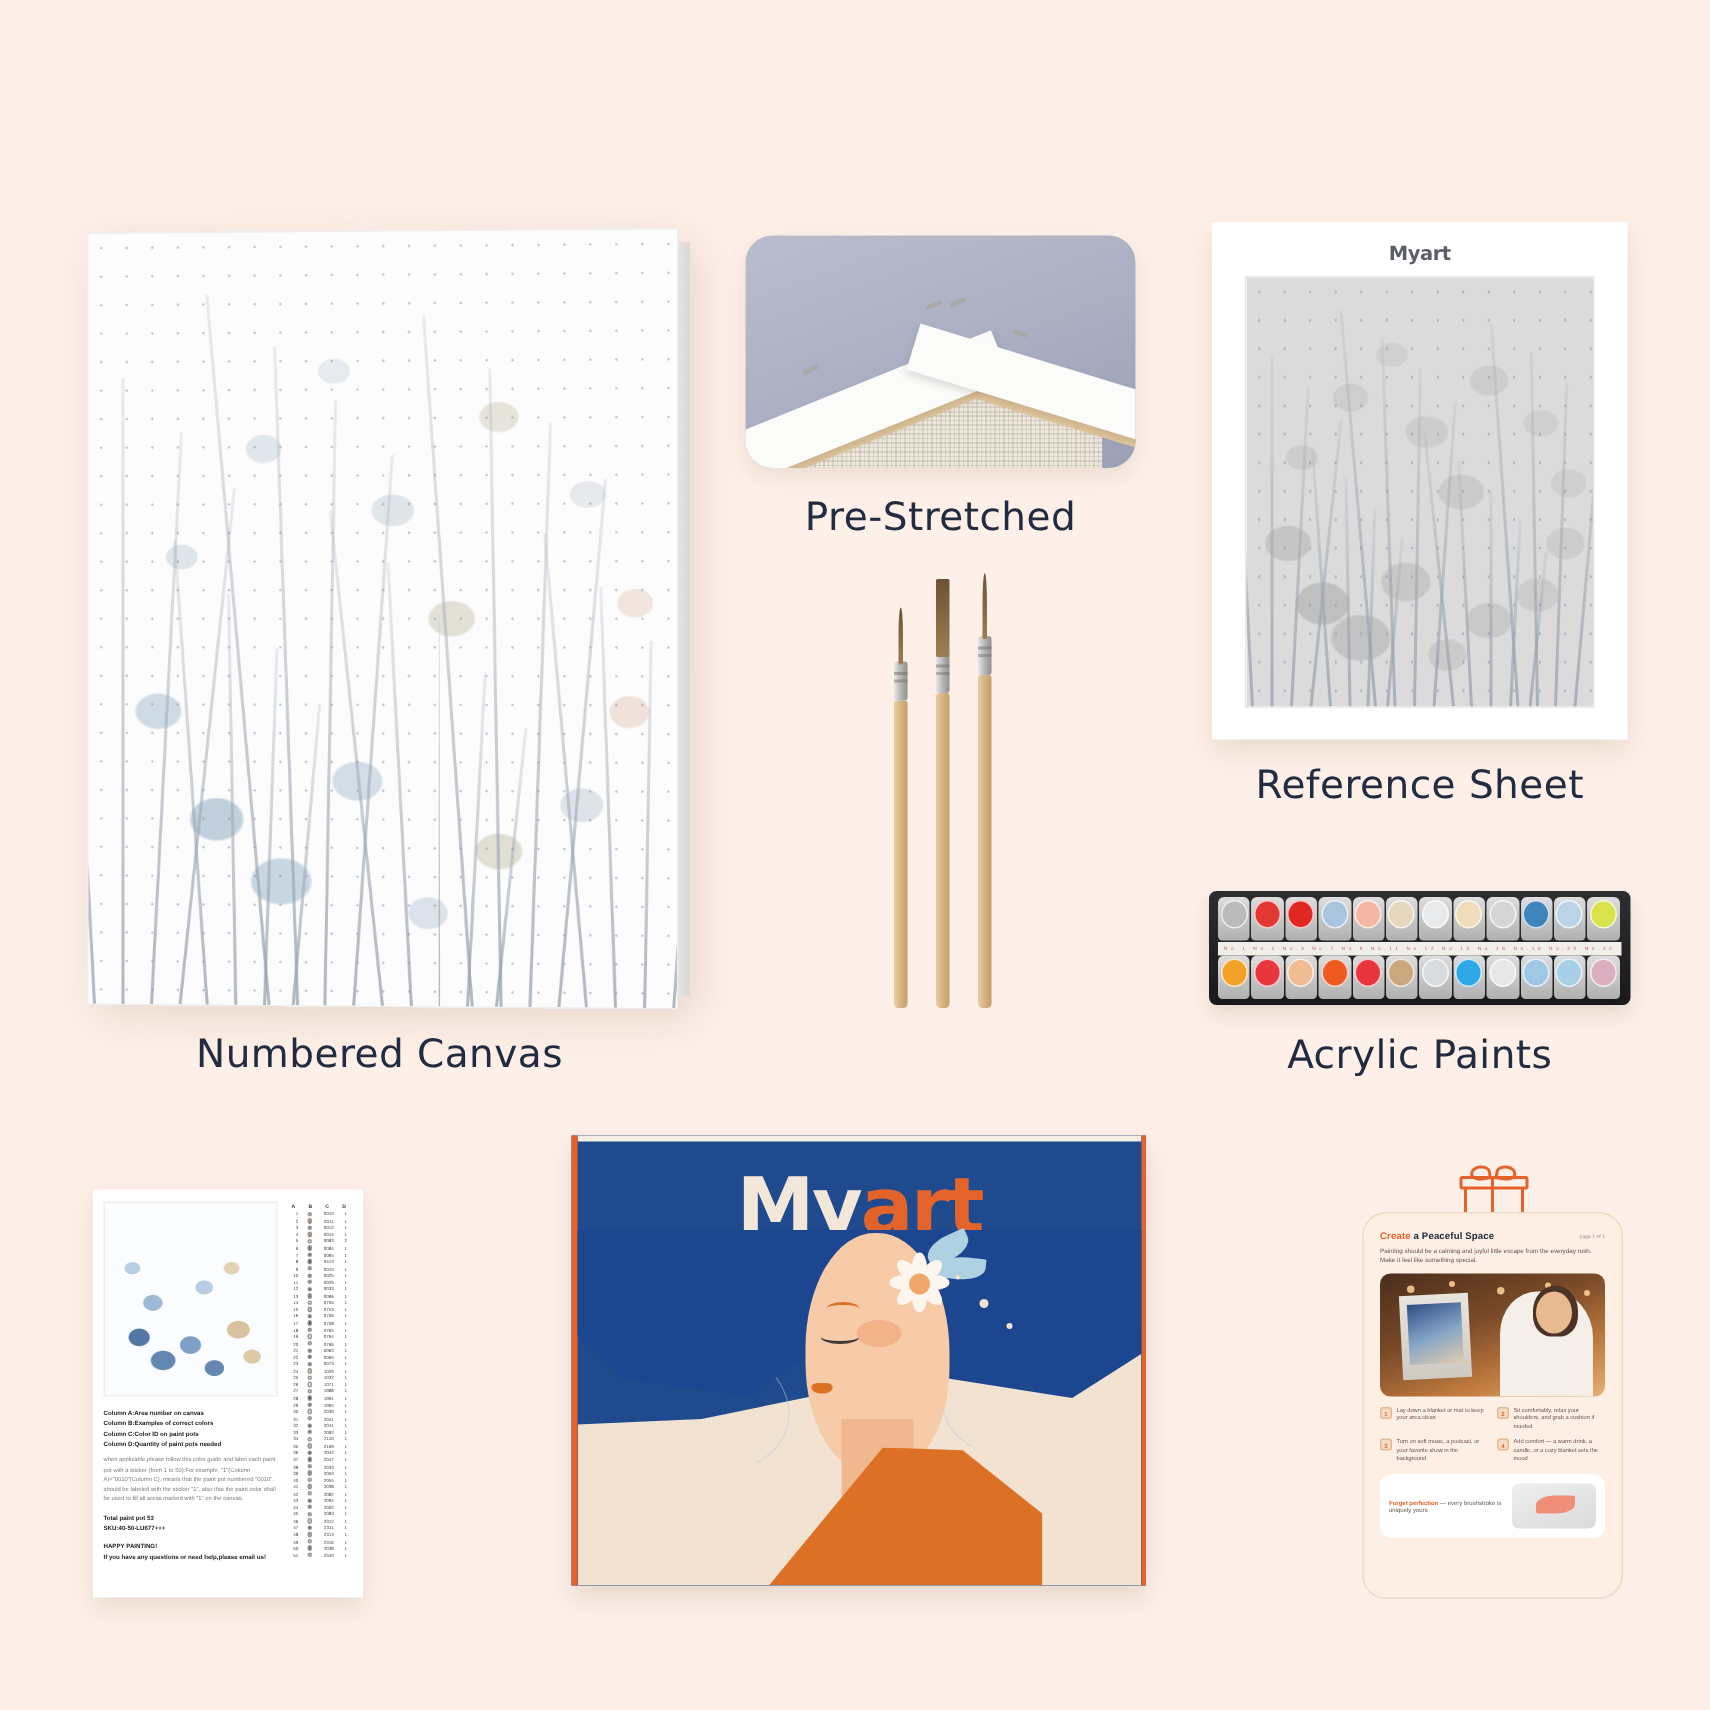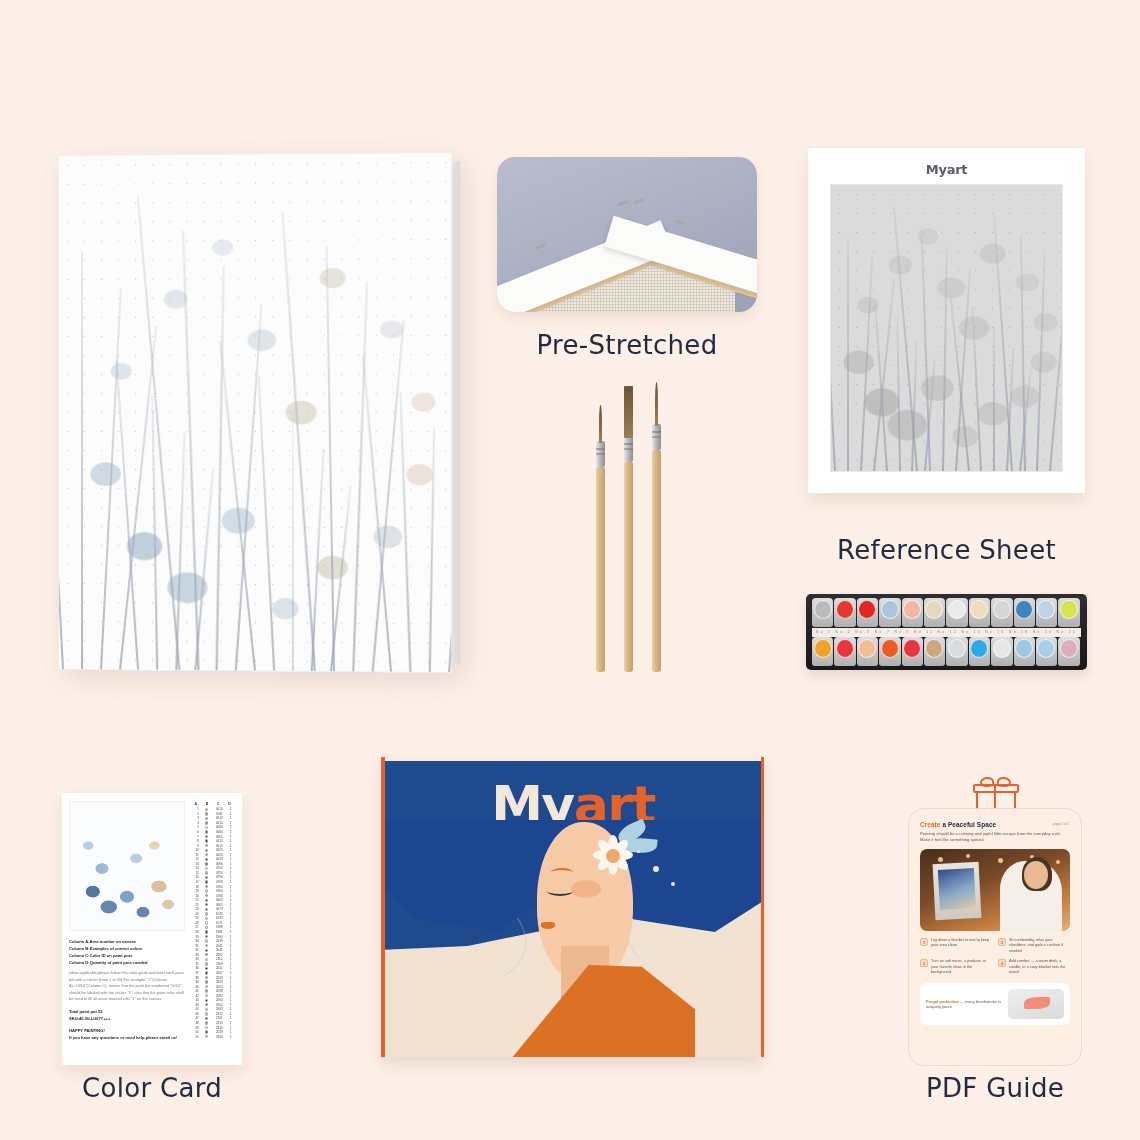--- a/index.html
+++ b/index.html
@@ -421,20 +421,21 @@
           <div class="stem" style="left:74.9%;height:386px;transform:rotate(2.0deg);"></div>
           <div class="stem" style="left:79.8%;height:350px;transform:rotate(5.0deg);"></div>
           <div class="stem" style="left:84.6%;height:314px;transform:rotate(-5.0deg);"></div>
           <div class="stem" style="left:89.5%;height:278px;transform:rotate(-2.0deg);"></div>
           <div class="stem" style="left:94.3%;height:242px;transform:rotate(1.0deg);"></div>
           <div class="stem" style="left:99.2%;height:206px;transform:rotate(4.0deg);"></div>
         </div>
       <div class="numdots"></div>
     </div>
   </div>
+  <div class="item-label" style="left:58px; top:688px; width:390px;">Numbered Canvas</div>
 
   <div class="prestretch">
     <div class="ps-weave"></div>
     <div class="ps-wood-left"></div>
     <div class="ps-wood-right"></div>
     <div class="ps-canvas-left"></div>
     <div class="ps-canvas-right"></div>
     <div class="ps-staple" style="left:38px; top:88px; transform:rotate(-22deg);"></div>
     <div class="ps-staple" style="left:120px; top:45px; transform:rotate(-22deg);"></div>
     <div class="ps-staple" style="left:136px; top:43px; transform:rotate(-22deg);"></div>
@@ -465,21 +466,21 @@
           <div class="stem" style="left:75.7%;height:124px;transform:rotate(3.0deg);"></div>
           <div class="stem" style="left:81.3%;height:104px;transform:rotate(6.0deg);"></div>
           <div class="stem" style="left:77.8%;height:256px;transform:rotate(-4.0deg);"></div>
           <div class="stem" style="left:83.4%;height:236px;transform:rotate(-1.0deg);"></div>
           <div class="stem" style="left:88.9%;height:216px;transform:rotate(2.0deg);"></div>
           <div class="stem" style="left:94.5%;height:196px;transform:rotate(5.0deg);"></div>
         </div>
       <div class="numdots"></div>
     </div>
   </div>
-  <div class="item-label" style="left:808px; top:535px; width:277px;">Reference Sheet</div>
+  <div class="item-label" style="left:808px; top:509px; width:277px;">Reference Sheet</div>
 
   <div class="brushes" id="brushes">
       <div class="brush" style="left:8px;height:269px;">
         <div class="handle" style="height:205px;"></div>
         <div class="ferrule" style="bottom:205px;"></div>
         <div class="bristle" style="bottom:229px;left:2.9px;width:3.2px;height:38px;border-radius:50% 50% 1px 1px;"></div>
       </div>
       <div class="brush" style="left:36px;height:288px;">
         <div class="handle" style="height:210px;"></div>
         <div class="ferrule" style="bottom:210px;"></div>
@@ -566,20 +567,21 @@
           <div class="lid" style="background:#9FC8E4;"></div>
         </div>
         <div class="pot" style="background:linear-gradient(180deg,#DEDEDE,#B0B0B0);">
           <div class="lid" style="background:#A8CFE8;"></div>
         </div>
         <div class="pot" style="background:linear-gradient(180deg,#DEDEDE,#B0B0B0);">
           <div class="lid" style="background:#DCAFC0;"></div>
         </div>
       </div>
   </div>
+  <div class="item-label" style="left:806px; top:689px; width:281px;">Acrylic Paints</div>
 
   <div class="colorcard">
     <div class="cc-left">
       <div class="cc-art"></div>
       <div class="cc-legend">
         <div>Column A:Area number on canvas</div>
         <div>Column B:Examples of correct colors</div>
         <div>Column C:Color ID on paint pots</div>
         <div>Column D:Quantity of paint pots needed</div>
       </div>
@@ -1001,21 +1003,20 @@
             <span class="a">51</span>
             <span class="b">
               <i style="background:#C2D0E0;"></i>
             </span>
             <span class="c">2340</span>
             <span class="d">1</span>
           </div>
         </div>
     </div>
   </div>
-  <div class="item-label" style="left:42px; top:1073px; width:220px;">Color Card</div>
 
   <div class="myartbox">
     <div class="mb-top"></div>
     <div class="mb-logo">
       <span class="my">My</span><span class="art">art</span>
     </div>
     <div class="mb-sub">paint by numbers</div>
     <div class="mb-scene">
       <div class="mb-cream"></div>
       <div class="mb-swirl" style="left:22px; top:20px; width:120px; height:90px; border-color:transparent rgba(180,200,230,.4) transparent transparent; transform:rotate(12deg);"></div>
@@ -1096,15 +1097,14 @@
           </div>
         <div class="pdf-foot">
           <div class="tx">
             <b>Forget perfection</b><span> — every brushstroke is uniquely yours</span>
           </div>
           <div class="ph"></div>
         </div>
       </div>
     </div>
   </div>
-  <div class="item-label" style="left:900px; top:1073px; width:190px;">PDF Guide</div>
 
 </div>
 
 </body></html>

